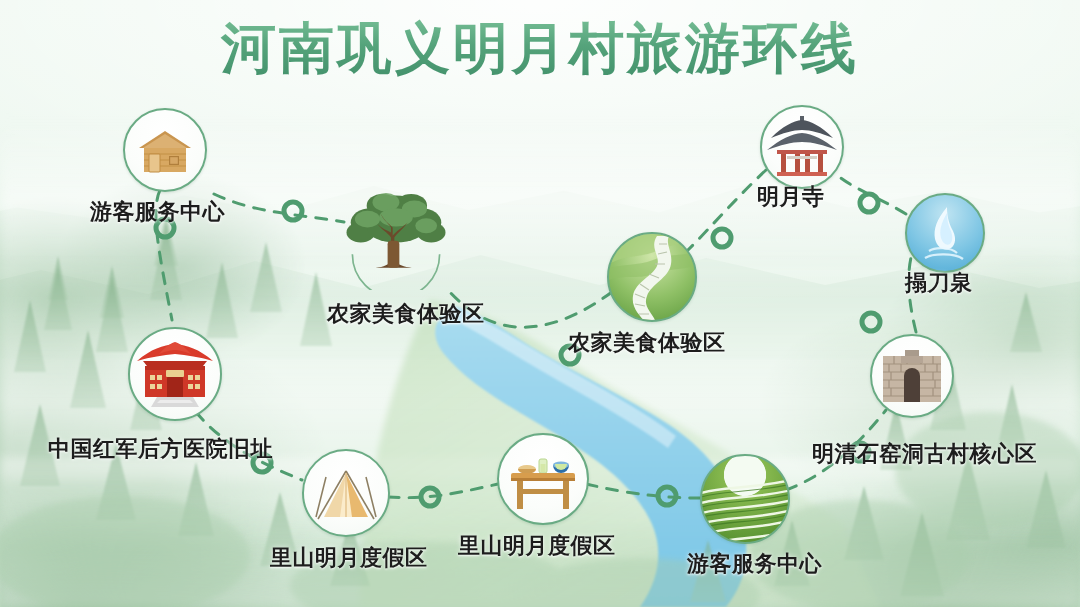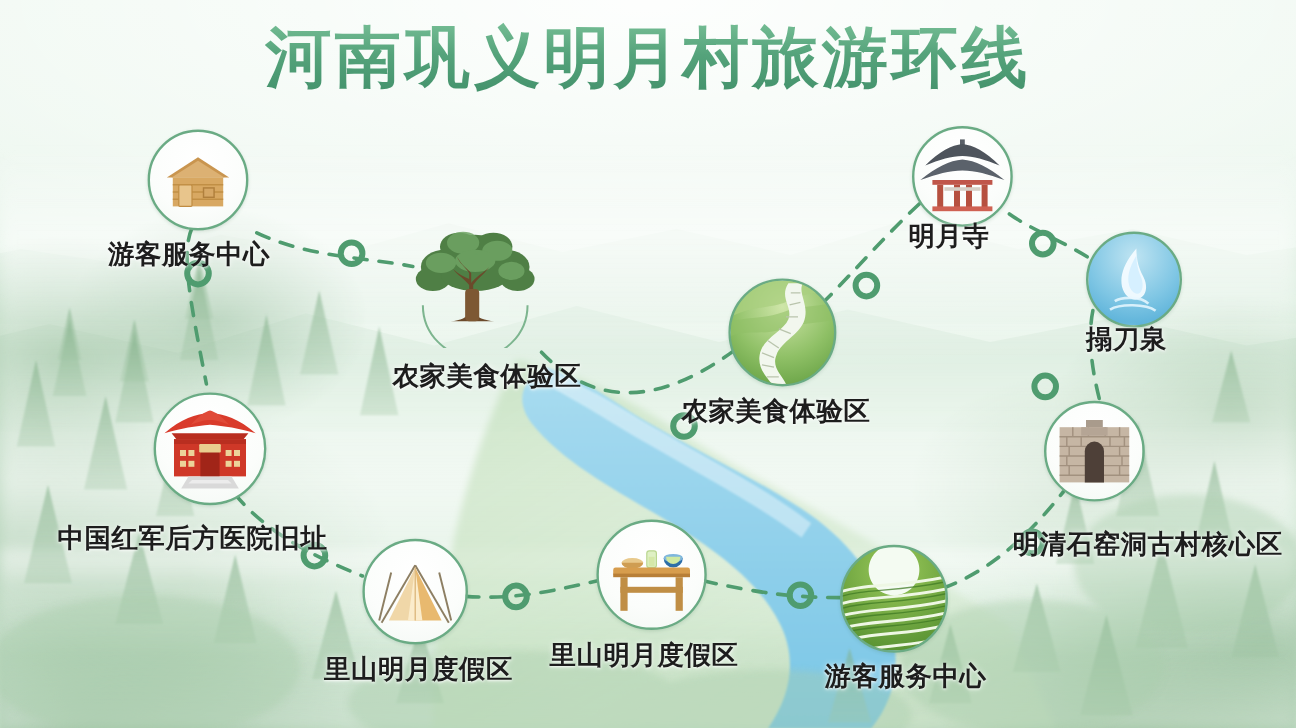--- a/index.html
+++ b/index.html
@@ -417,21 +417,21 @@
             <line x1="56" y1="24" x2="56" y2="32"></line>
           <line x1="12" y1="32" x2="12" y2="40"></line>
             <line x1="58" y1="32" x2="58" y2="40"></line>
           <line x1="14" y1="40" x2="14" y2="48"></line>
             <line x1="56" y1="40" x2="56" y2="48"></line>
         </g>
         <rect x="24" y="8" width="22" height="7" fill="#b5a595"></rect>
         <path d="M27 54 L27 28 A8 8 0 0 1 43 28 L43 54 Z" fill="#4e4038"></path>
       </svg>
     </div>
-    <div class="label" style="left:844px;top:423px;text-align:center;">明清石窑洞古村核心区</div>
+    <div class="label" style="left:812px;top:423px;text-align:center;">明清石窑洞古村核心区</div>
   </div>
 
   <div class="node">
     <div class="circle blue" style="left:905px;top:193px;width:76px;height:76px;border-color:#6aab84;">
       <svg width="76" height="76" viewBox="0 0 76 76" style="margin:0">
         <path d="M40 12 C 30 24, 26 34, 28 44 C 30 52, 36 56, 42 54 C 48 52, 50 44, 46 36 C 43 30, 40 24, 40 12 Z" fill="#f2fbff" opacity=".96"></path>
         <path d="M40 18 C 34 28, 32 36, 34 43 C 36 49, 40 51, 43 49 C 46 46, 46 40, 43 34 C 41 29, 40 24, 40 18 Z" fill="#cfeeff" opacity=".8"></path>
         <g fill="none" stroke="#e9f8ff" stroke-width="2.2" opacity=".85">
           <path d="M22 56 C 28 52, 44 52, 50 58"></path>
           <path d="M18 63 C 26 58, 48 58, 56 64"></path>

